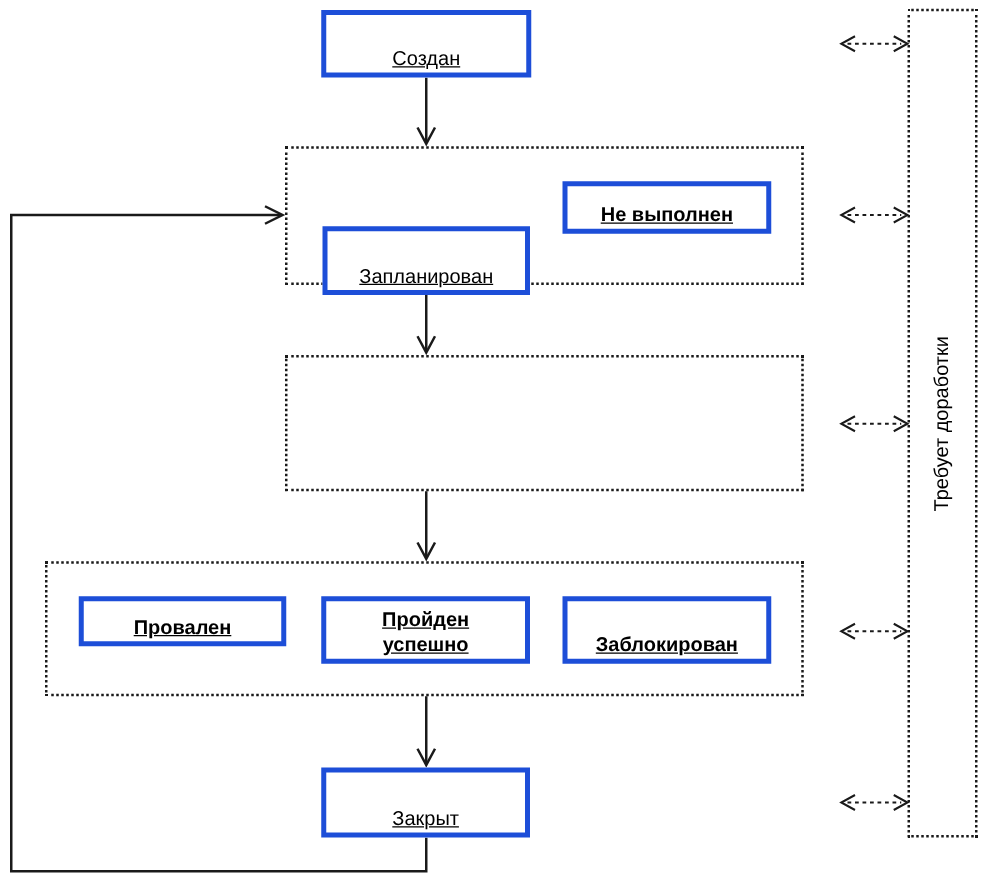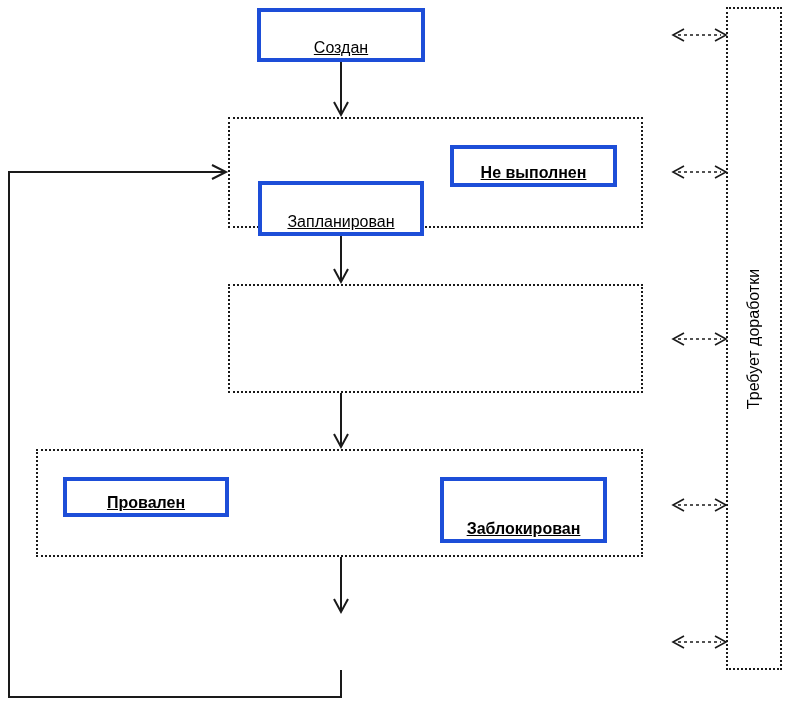--- a/index.html
+++ b/index.html
@@ -119,22 +119,28 @@
   <div class="state-box bold" style="left:450px;top:145px;width:167px;height:42px;">
     <span>Не выполнен</span>
   </div>
 
   <div class="group-box" style="left:228px;top:284px;width:415px;height:109px;"></div>
 
   <div class="group-box" style="left:36px;top:449px;width:607px;height:108px;"></div>
   <div class="state-box bold" style="left:63px;top:477px;width:166px;height:40px;">
     <span>Провален</span>
   </div>
-  <div class="state-box bold" style="left:440px;top:477px;width:167px;height:66px;">
+  <div class="state-box bold" style="left:257px;top:477px;width:167px;height:54px;">
+    <span class="narrow-label">Пройден успешно</span>
+  </div>
+  <div class="state-box bold" style="left:450px;top:477px;width:167px;height:54px;">
     <span>Заблокирован</span>
   </div>
 
+  <div class="state-box" style="left:257px;top:614px;width:167px;height:56px;">
+    <span>Закрыт</span>
+  </div>
 
   <div class="rework-panel" style="left:726px;top:7px;width:56px;height:663px;">
     <span class="rework-label">Требует доработки</span>
   </div>
 
 </div>
 
 </body></html>

